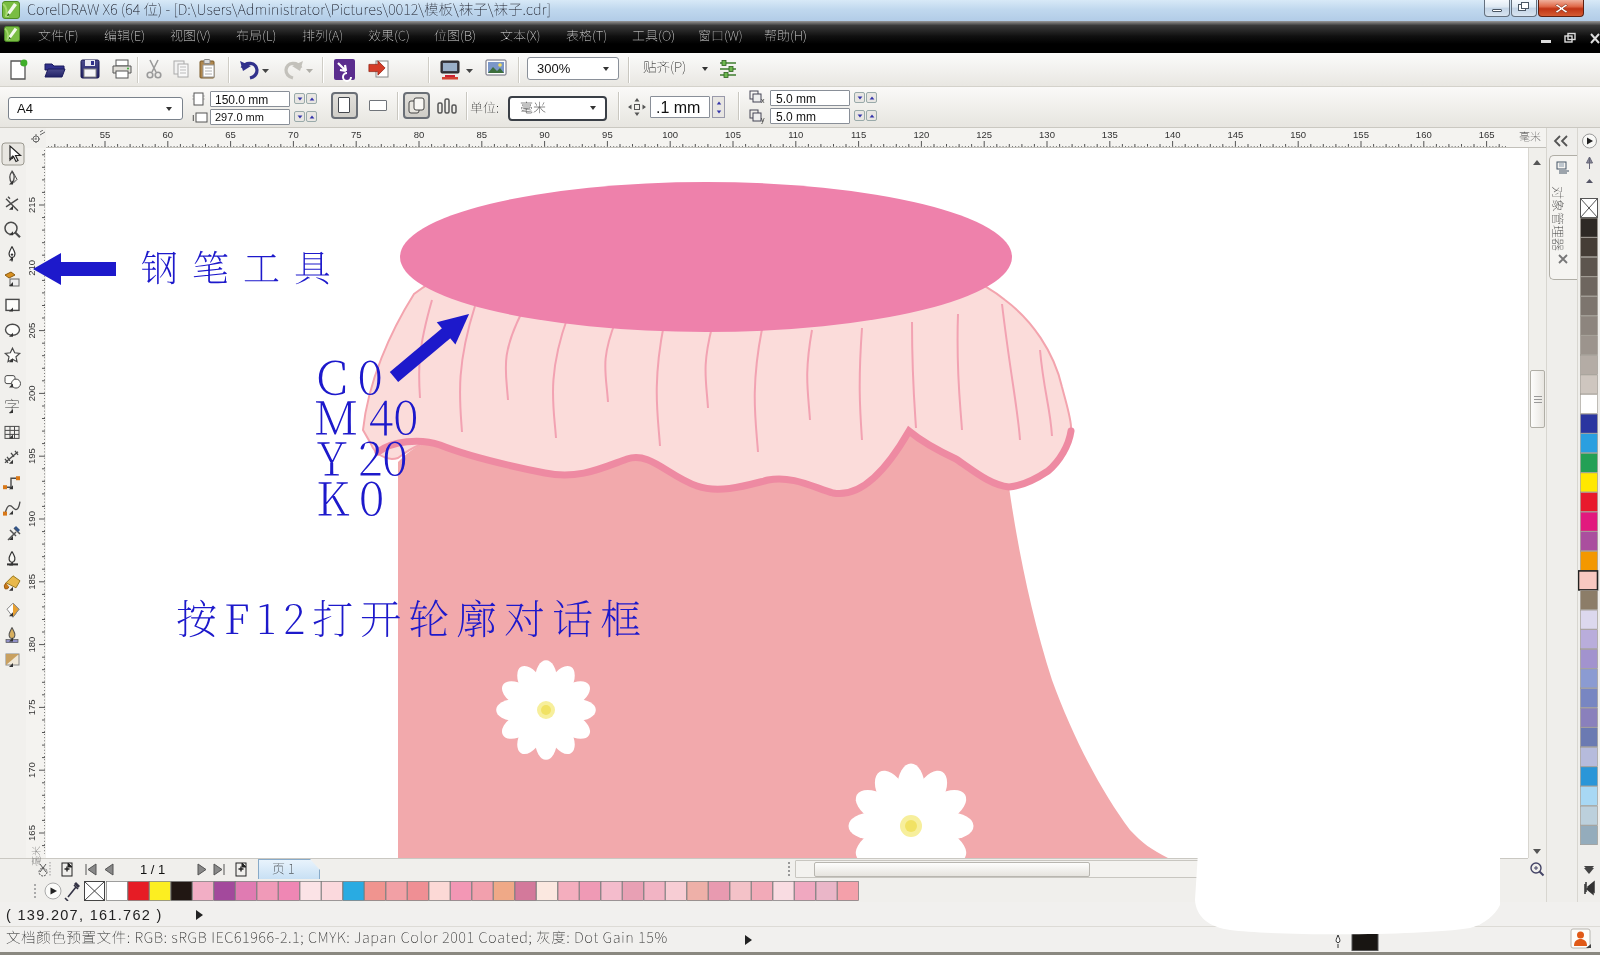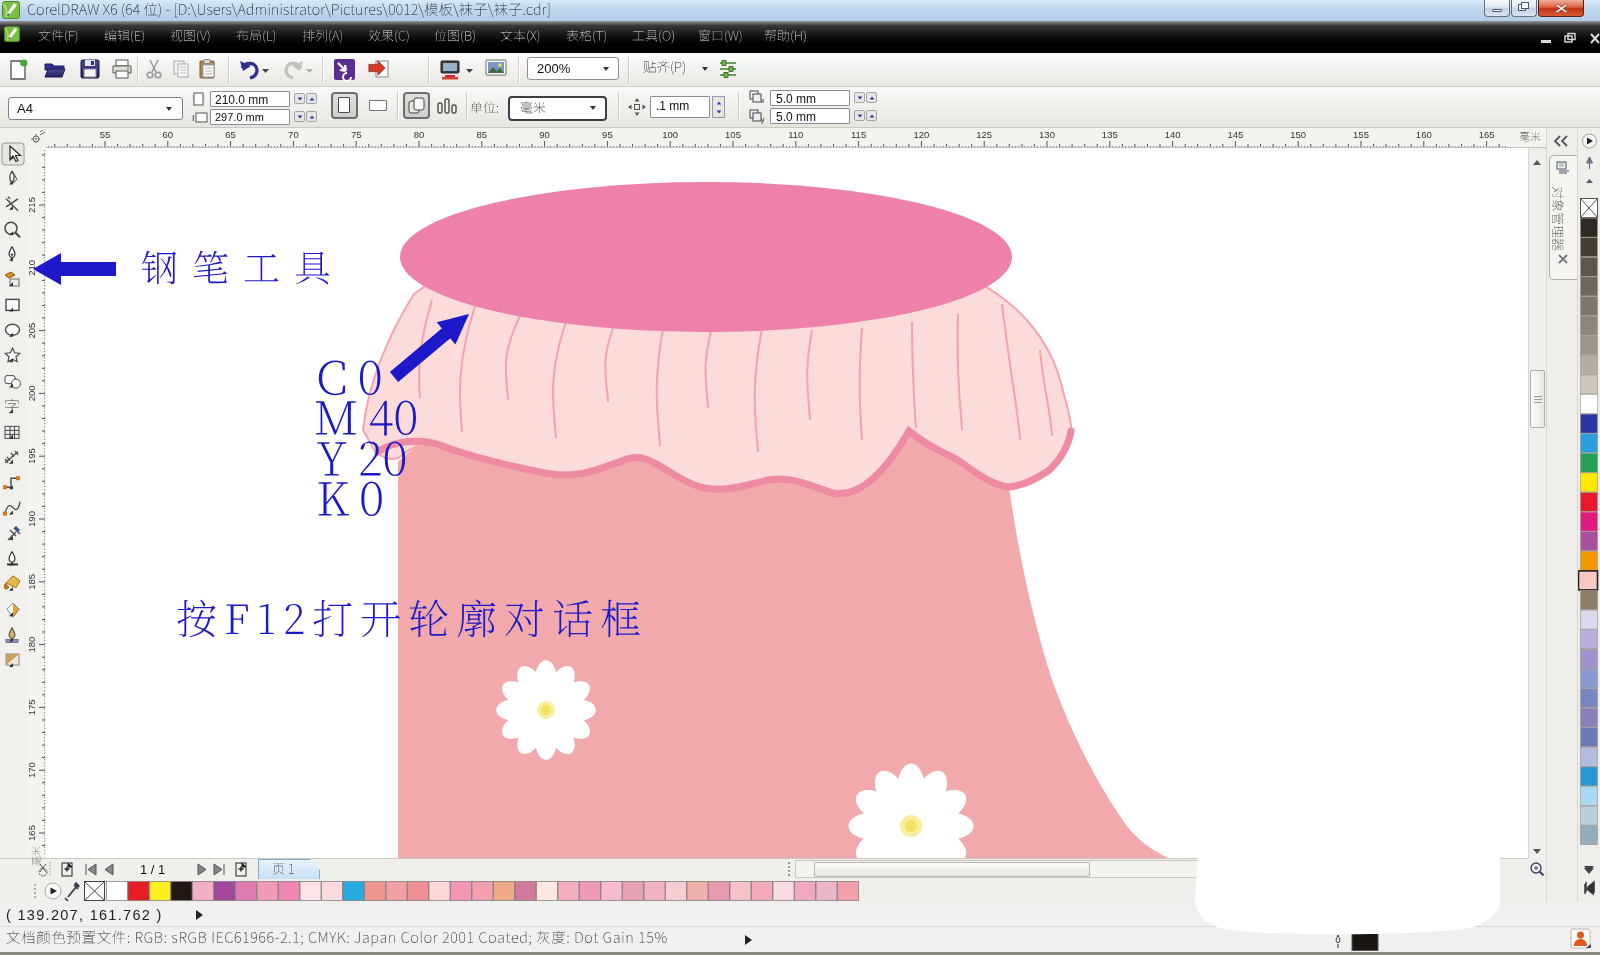--- a/index.html
+++ b/index.html
@@ -142,21 +142,21 @@
 <g transform="translate(486,7)">
       <rect x="0" y="0" width="20" height="15" rx="1" fill="#fff" stroke="#667"></rect>
       <rect x="2" y="2" width="16" height="11" fill="#7a96c8"></rect>
       <path d="M2,13 l5,-6 l4,4 l3,-3 l4,5 z" fill="#3c6e3c"></path>
       <circle cx="14" cy="5" r="1.8" fill="#f5e060"></circle>
     </g>
 <rect x="518" y="4" width="1" height="26" fill="#cfcdc6"></rect>
     <rect x="519" y="4" width="1" height="26" fill="#fff"></rect>
 </svg>
 <div class="ffield" style="left:527px;top:57px;width:92px;height:23px;border-color:#8a9099"></div>
-<div class="abs" style="left:537px;top:61px;font-size:13px;color:#111">200%</div>
+<div class="abs" style="left:537px;top:61px;font-size:13px;color:#111">300%</div>
 <div class="caret" style="left:603px;top:67px"></div>
 <div class="sep" style="left:628px;top:57px;height:26px"></div>
 <span id="cjk3"></span>
 <div class="caret" style="left:702px;top:67px"></div>
 <svg class="abs" style="left:718px;top:59px" width="20" height="20" viewBox="0 0 20 20">
 <g stroke="#3f7d2f" stroke-width="1.6" fill="none">
       <path d="M2,4 h16 M2,10 h16 M2,16 h16"></path>
     </g>
 <g fill="#6db84e" stroke="#2e6020" stroke-width="0.8">
       <rect x="4" y="1.5" width="4" height="5"></rect>
@@ -170,21 +170,21 @@
 <div class="caret" style="left:166px;top:107px"></div>
 <svg class="abs" style="left:192px;top:90px" width="16" height="36" viewBox="0 0 16 36">
 <rect x="2" y="3" width="9" height="12" fill="#fff" stroke="#555"></rect>
     <path d="M2,6 h-1.5 m0,3 h1.5 m9,0 h1.5 m0,-3 h-1.5" stroke="#888"></path>
 <g transform="translate(0,20)">
       <text x="0" y="11" font-size="9" fill="#333">I</text>
       <rect x="4" y="3" width="11" height="9" fill="#fff" stroke="#555"></rect>
     </g>
   </svg>
 <div class="ffield" style="left:210px;top:91px;width:80px;height:16px;border-radius:1px"></div>
-<div class="abs" style="left:215px;top:93px;font-size:12px;color:#111">210.0 mm</div>
+<div class="abs" style="left:215px;top:93px;font-size:12px;color:#111">150.0 mm</div>
 <div class="ffield" style="left:210px;top:109px;width:80px;height:16px;border-radius:1px"></div>
 <div class="abs" style="left:215px;top:111px;font-size:11px;color:#111">297.0 mm</div>
 <div class="abs" style="left:294px;top:93px;width:11px;height:11px;background:#e8e6e2;border:1px solid #9aa;border-radius:2px">
     <div class="caret" style="left:2px;top:3px;border-top-color:#33a;transform:scale(0.8)"></div>
   </div><div class="abs" style="left:306px;top:93px;width:11px;height:11px;background:#e8e6e2;border:1px solid #9aa;border-radius:2px">
     <div class="caret" style="left:2px;top:3px;border-top:none;border-bottom:4px solid #33a;transform:scale(0.8)"></div>
   </div>
 <div class="abs" style="left:294px;top:111px;width:11px;height:11px;background:#e8e6e2;border:1px solid #9aa;border-radius:2px">
     <div class="caret" style="left:2px;top:3px;border-top-color:#33a;transform:scale(0.8)"></div>
   </div><div class="abs" style="left:306px;top:111px;width:11px;height:11px;background:#e8e6e2;border:1px solid #9aa;border-radius:2px">
@@ -210,21 +210,21 @@
 <span id="cjk4"></span>
 <div class="ffield" style="left:508px;top:96px;width:99px;height:25px;border:2px solid #3a3f46;border-radius:4px"></div>
 <span id="cjk5"></span>
 <div class="caret" style="left:590px;top:106px"></div>
 <div class="sep" style="left:618px;top:92px;height:28px"></div>
 <svg class="abs" style="left:628px;top:98px" width="18" height="18" viewBox="0 0 18 18">
     <path d="M9,0 l2.5,3.5 h-5 z M9,18 l2.5,-3.5 h-5 z M0,9 l3.5,-2.5 v5 z M18,9 l-3.5,-2.5 v5 z" fill="#555"></path>
     <rect x="6.5" y="6.5" width="5" height="5" fill="none" stroke="#555"></rect>
   </svg>
 <div class="ffield" style="left:650px;top:96px;width:60px;height:22px;border-radius:1px"></div>
-<div class="abs" style="left:656px;top:99px;font-size:12px;color:#111">.1 mm</div>
+<div class="abs" style="left:656px;top:99px;font-size:16px;color:#111">.1 mm</div>
 <div class="abs" style="left:712px;top:96px;width:13px;height:22px;background:#e8e6e2;border:1px solid #99a">
     <div class="caret" style="left:3px;top:4px;border-top:none;border-bottom:4px solid #33a;transform:scale(0.75)"></div>
     <div class="caret" style="left:3px;top:13px;border-top-color:#33a;transform:scale(0.75)"></div>
   </div>
 <div class="sep" style="left:738px;top:92px;height:28px"></div>
 <svg class="abs" style="left:748px;top:89px" width="20" height="36" viewBox="0 0 20 36">
 <g fill="none" stroke="#445">
       <rect x="2" y="2" width="8" height="8"></rect>
       <rect x="5" y="5" width="8" height="8" fill="#eee"></rect>
     </g>

